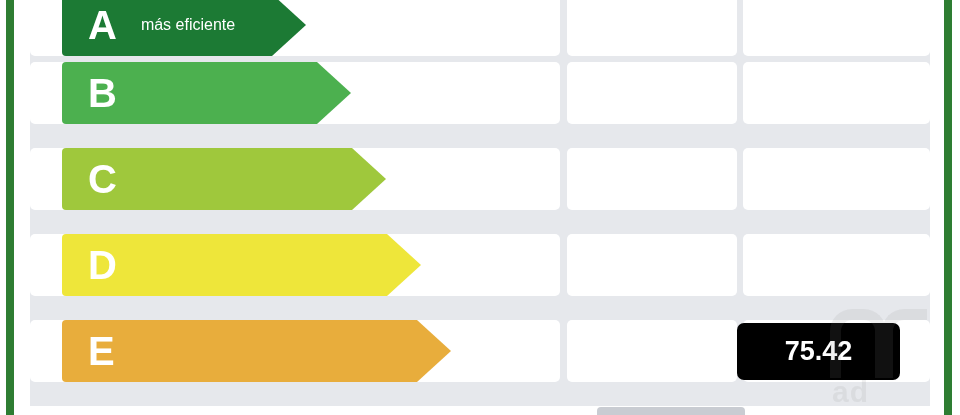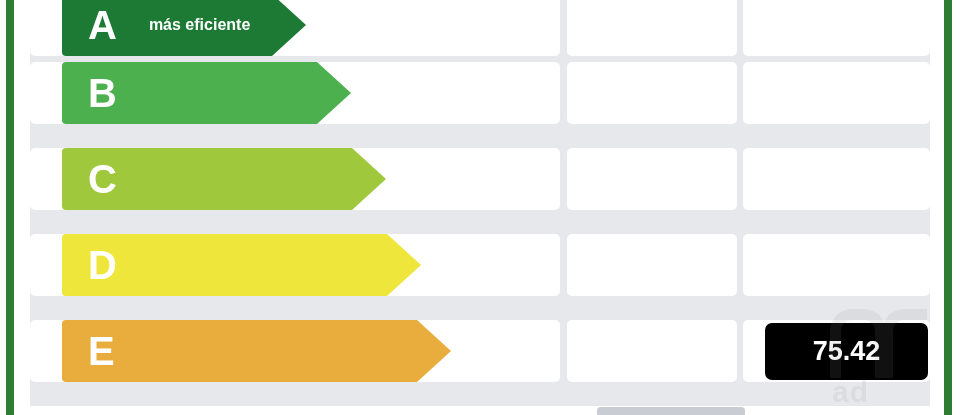--- a/index.html
+++ b/index.html
@@ -87,22 +87,22 @@
     border-bottom: 31px solid transparent;
   }
   .band-letter {
     font-size: 40px;
     font-weight: 700;
     line-height: 1;
     letter-spacing: 0;
   }
   .band-note {
     font-size: 16px;
-    font-weight: 700;
-    margin-left: 32px;
+    font-weight: 400;
+    margin-left: 24px;
     white-space: nowrap;
   }
 
   
   .value-chip {
     position: absolute;
     background: #000000;
     color: #ffffff;
     border-radius: 7px;
     font-size: 27px;
@@ -216,21 +216,21 @@
       <div class="cell c1"></div>
       <div class="cell c2"></div>
       <div class="cell c3"></div>
       <div class="band">
         <div class="band-body" style="background:#e8ad3c;width:355px">
           <span class="band-letter">E</span>
           <span class="band-note"></span>
         </div>
         <div class="band-arrow" style="border-left:34px solid #e8ad3c"></div>
       </div>
-      <div class="value-chip" style="left:735px;top:3px;width:163px;height:57px">75.42</div>
+      <div class="value-chip" style="left:707px;top:3px;width:163px;height:57px">75.42</div>
     </div>
 
   </div>
 
   <div id="bottom-strip"></div>
 
   <div id="watermark">
     <div class="wm-shape wm-a"></div>
     <div class="wm-shape wm-b"></div>
     <div class="wm-txt">ad</div>

